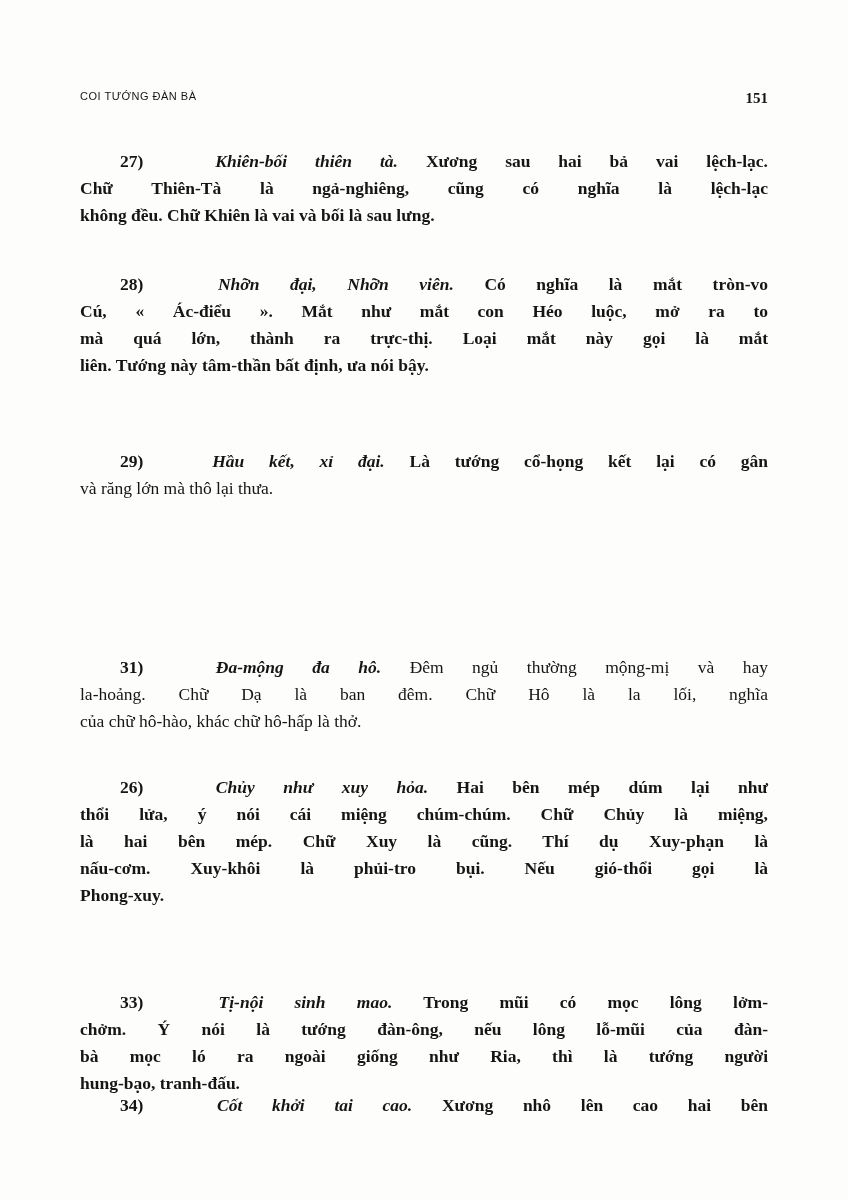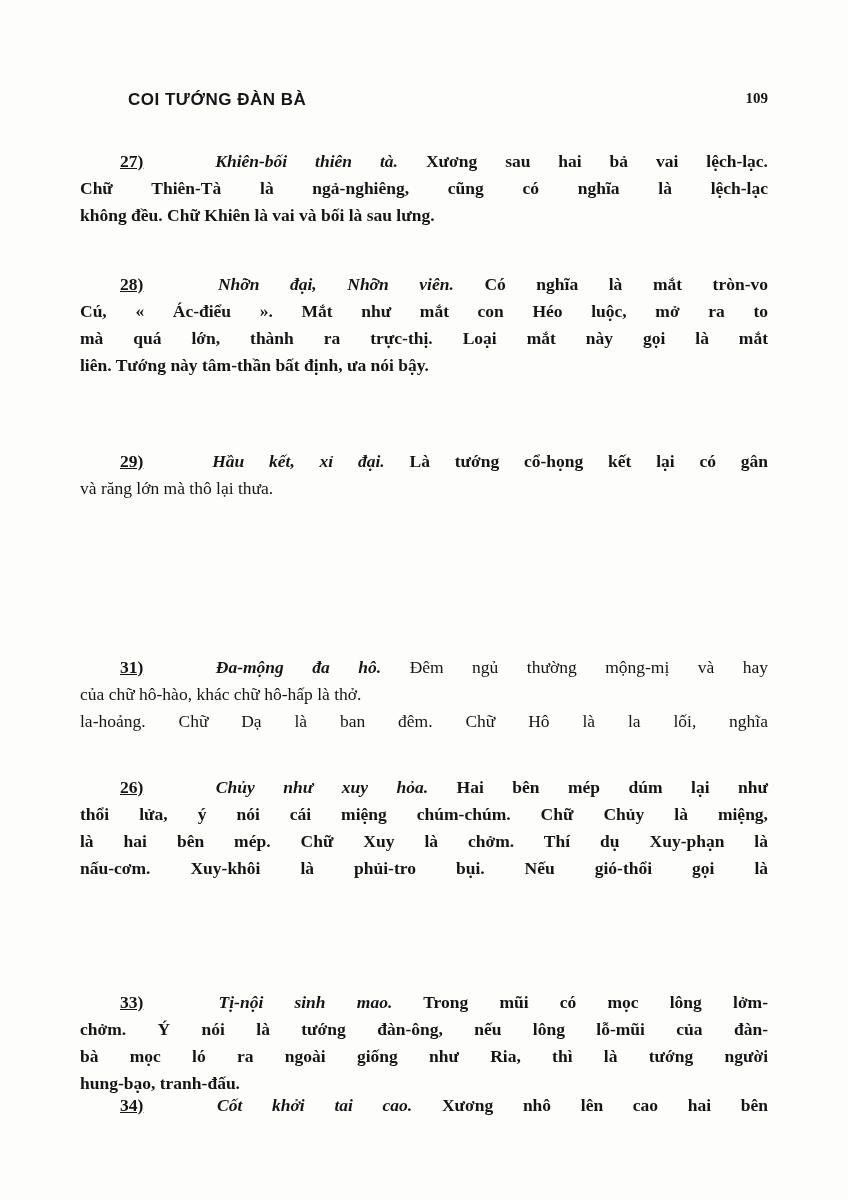--- a/index.html
+++ b/index.html
@@ -27,24 +27,23 @@
       top: 90px;
       left: 80px;
       width: 688px;
       height: 24px;
     }
     .running-title {
       position: absolute;
       left: 0;
       top: 0;
       font-family: "Liberation Sans", "DejaVu Sans", sans-serif;
-      font-weight: bold;
-      font-size: 17px;
+      font-weight: normal;
+      font-size: 11px;
       letter-spacing: 0.5px;
-      margin-left: 48px;
     }
     .page-number {
       position: absolute;
       right: 0;
       top: 0;
       font-family: "Liberation Serif", serif;
       font-weight: bold;
       font-size: 15px;
     }
     .entry {
@@ -65,39 +64,38 @@
     }
     .line.last {
       text-align-last: left;
     }
     .line.first {
       padding-left: 40px;
     }
     .num {
       font-weight: bold;
       font-style: normal;
-      text-decoration: underline;
     }
     .term {
       font-style: italic;
       font-weight: bold;
       margin-left: 44px;
     }
     .light {
       font-weight: normal;
     }
   </style>
 </head>
 <body>
 
 <div class="page">
 
   <div class="running-head">
     <span class="running-title">COI TƯỚNG ĐÀN BÀ</span>
-    <span class="page-number">109</span>
+    <span class="page-number">151</span>
   </div>
 
   <div class="entry" style="top:148px;">
     <span class="line first"><span class="num">27)</span> <span class="term">Khiên-bối thiên tà.</span> <span>Xương sau hai bả vai lệch-lạc.</span></span>
     <span class="line">Chữ Thiên-Tà là ngả-nghiêng, cũng có nghĩa là lệch-lạc</span>
     <span class="line last">không đều. Chữ Khiên là vai và bối là sau lưng.</span>
   </div>
 
   <div class="entry" style="top:271px;">
     <span class="line first"><span class="num">28)</span> <span class="term">Nhỡn đại, Nhỡn viên.</span> <span>Có nghĩa là mắt tròn-vo</span></span>
@@ -107,29 +105,30 @@
   </div>
 
   <div class="entry" style="top:448px;">
     <span class="line first"><span class="num">29)</span> <span class="term">Hầu kết, xỉ đại.</span> <span>Là tướng cổ-họng kết lại có gân</span></span>
     <span class="line last light">và răng lớn mà thô lại thưa.</span>
   </div>
 
 
   <div class="entry" style="top:654px;">
     <span class="line first light"><span class="num">31)</span> <span class="term">Đa-mộng đa hô.</span> <span>Đêm ngủ thường mộng-mị và hay</span></span>
+    <span class="line light">la-hoảng. Chữ Dạ là ban đêm. Chữ Hô là la lối, nghĩa</span>
     <span class="line last light">của chữ hô-hào, khác chữ hô-hấp là thở.</span>
-    <span class="line light">la-hoảng. Chữ Dạ là ban đêm. Chữ Hô là la lối, nghĩa</span>
   </div>
 
   <div class="entry" style="top:774px;">
     <span class="line first"><span class="num">26)</span> <span class="term">Chủy như xuy hỏa.</span> <span>Hai bên mép dúm lại như</span></span>
     <span class="line">thổi lửa, ý nói cái miệng chúm-chúm. Chữ Chủy là miệng,</span>
-    <span class="line">là hai bên mép. Chữ Xuy là chởm. Thí dụ Xuy-phạn là</span>
+    <span class="line">là hai bên mép. Chữ Xuy là cũng. Thí dụ Xuy-phạn là</span>
     <span class="line">nấu-cơm. Xuy-khôi là phủi-tro bụi. Nếu gió-thổi gọi là</span>
+    <span class="line last">Phong-xuy.</span>
   </div>
 
   <div class="entry" style="top:989px;">
     <span class="line first"><span class="num">33)</span> <span class="term">Tị-nội sinh mao.</span> <span>Trong mũi có mọc lông lởm-</span></span>
     <span class="line">chởm. Ý nói là tướng đàn-ông, nếu lông lỗ-mũi của đàn-</span>
     <span class="line">bà mọc ló ra ngoài giống như Ria, thì là tướng người</span>
     <span class="line last">hung-bạo, tranh-đấu.</span>
   </div>
 
   <div class="entry" style="top:1092px;">

